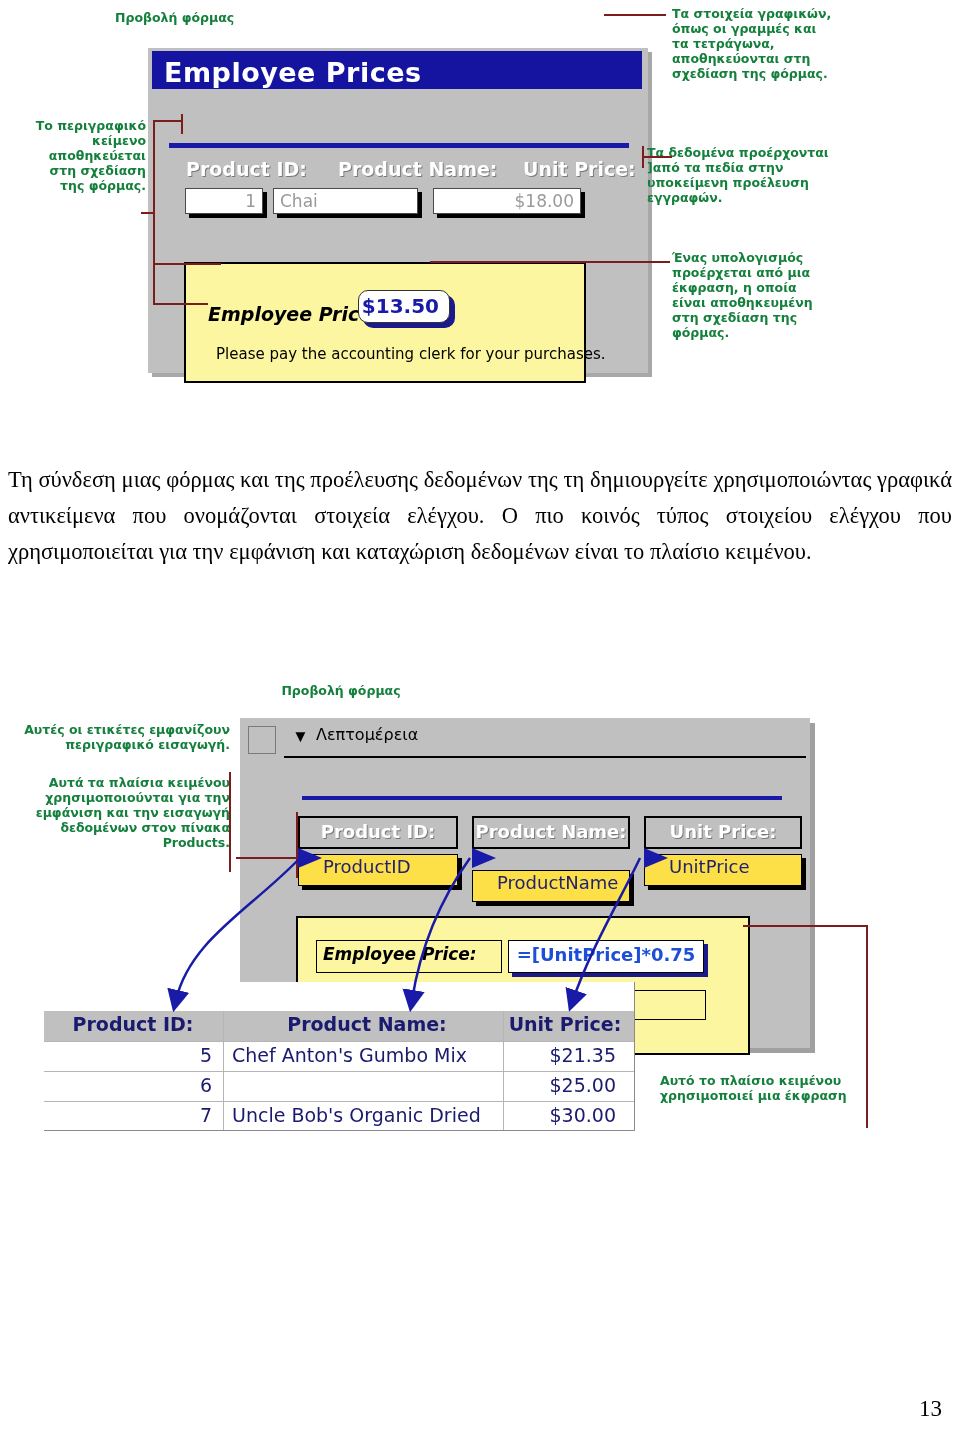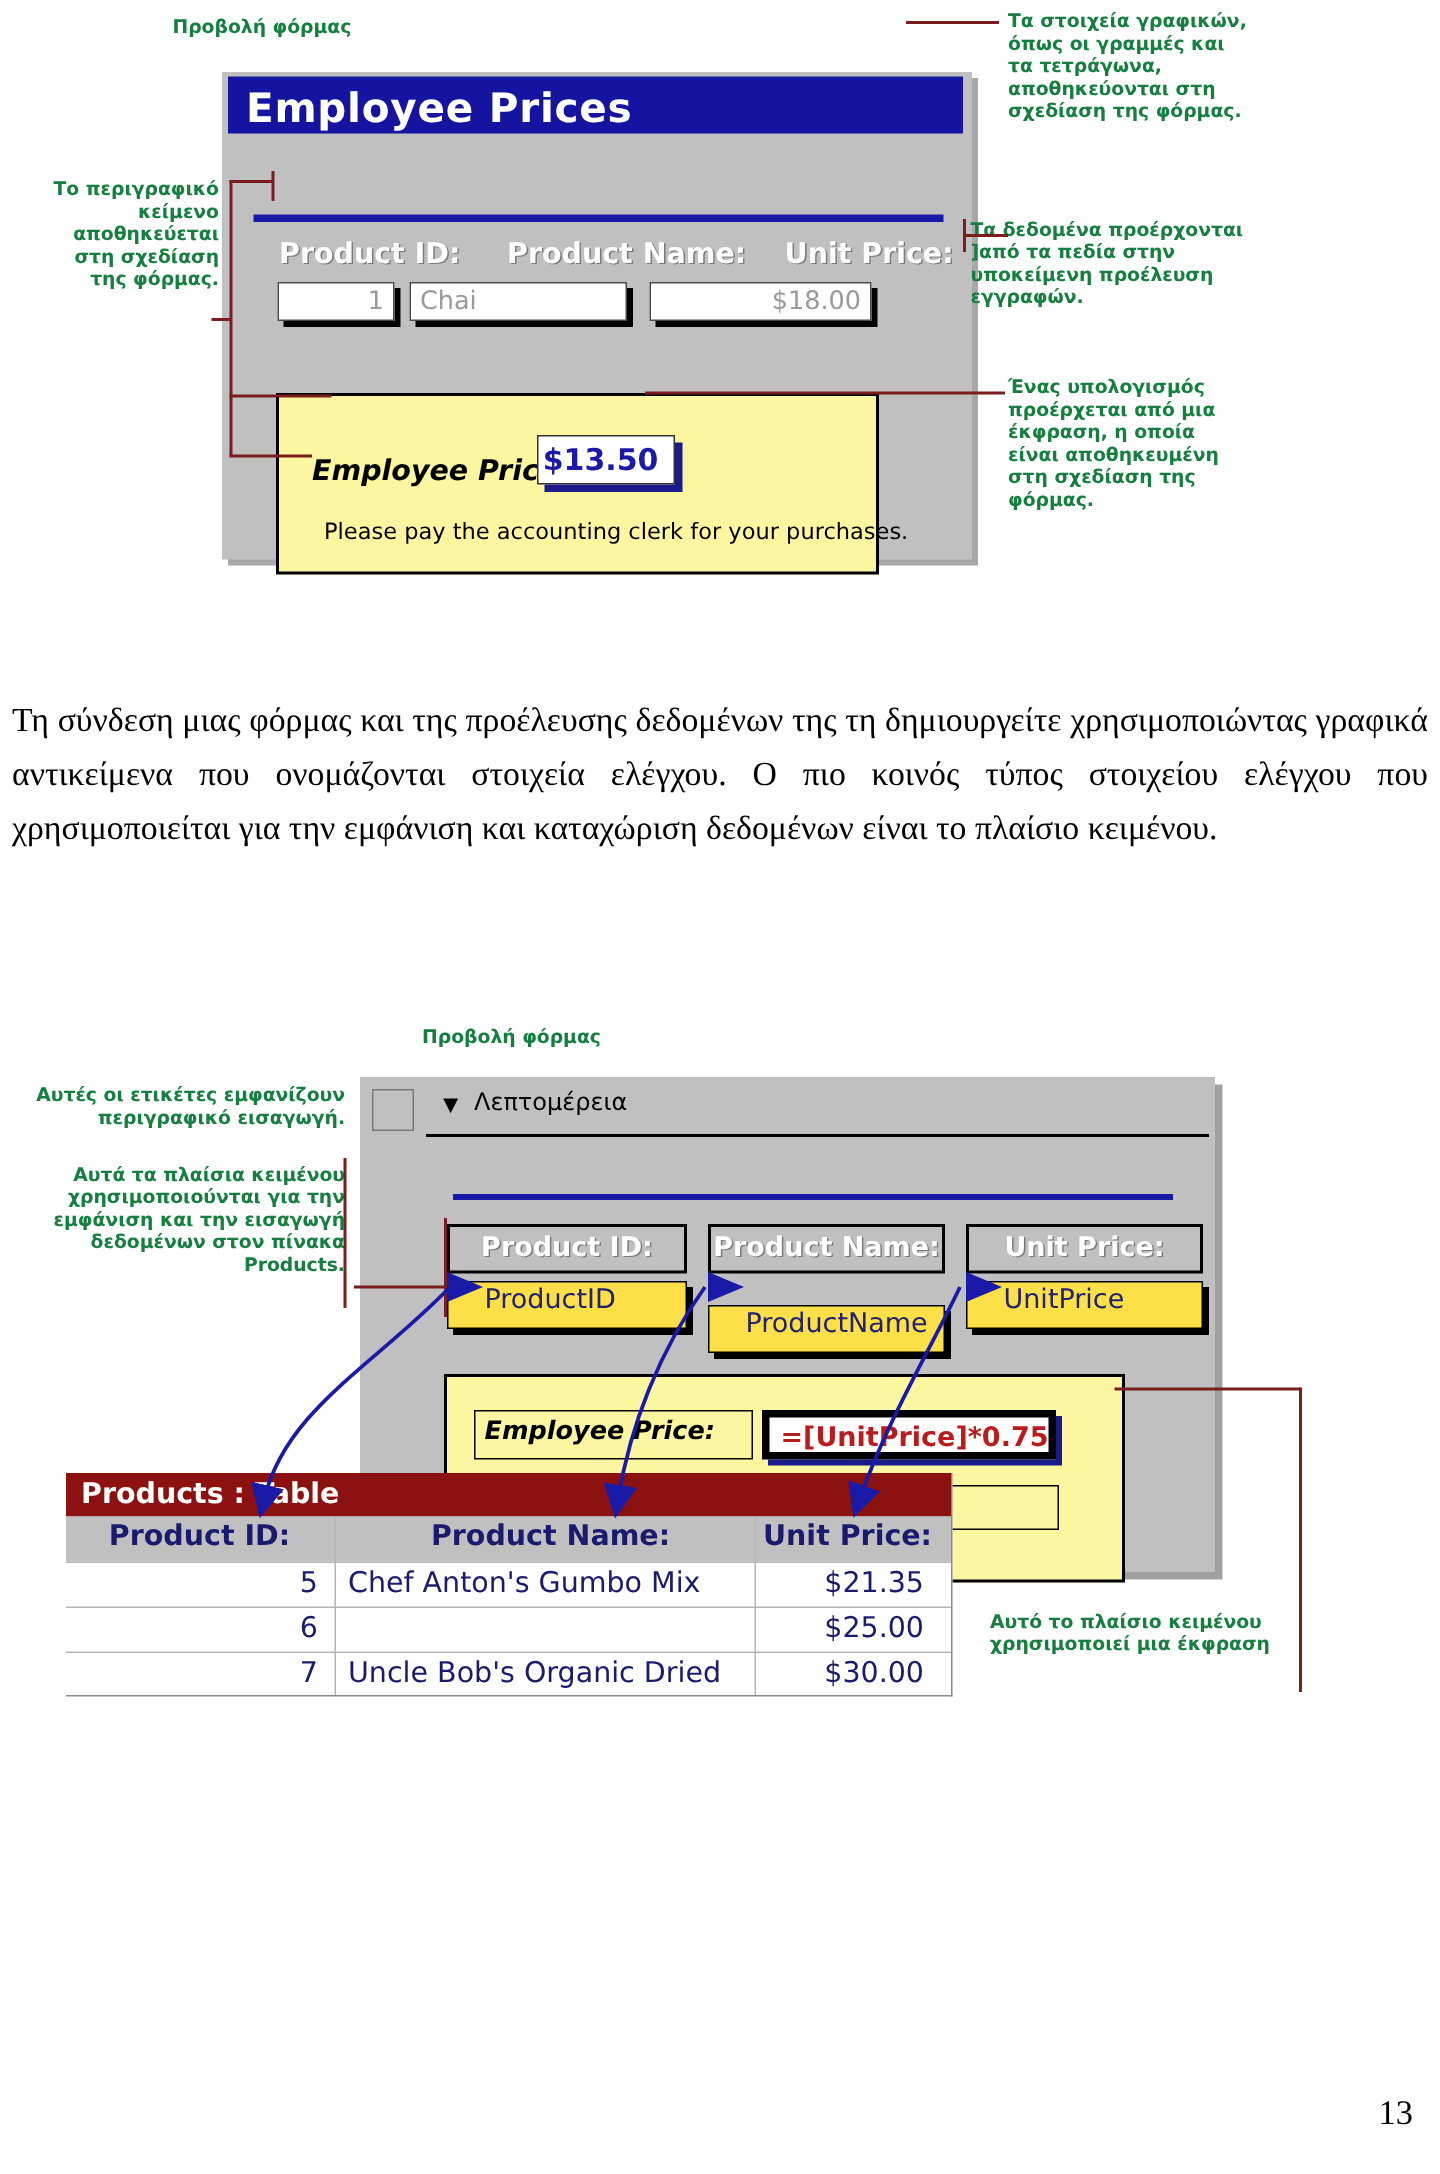--- a/index.html
+++ b/index.html
@@ -139,24 +139,24 @@
     box-sizing:border-box;padding:1px 2px 0 24px;
     white-space:nowrap;overflow:hidden;
   }
   .emplabel2{
     position:absolute;background:transparent;border:1px solid #000;
     font-family:"DejaVu Sans", sans-serif;font-style:italic;font-weight:bold;
     font-size:17px;color:#000;box-sizing:border-box;padding:3px 0 0 6px;
     white-space:nowrap;overflow:hidden;
   }
   .exprbox{
-    position:absolute;background:#ffffff;border:5px solid #000000;
+    position:absolute;background:#ffffff;border:1px solid #000000;
     box-shadow:4px 4px 0 0 #1a1a8c;
-    color:#b91c1c;font-family:"DejaVu Sans", sans-serif;font-weight:bold;
-    font-size:18px;text-align:right;box-sizing:border-box;padding-top:3px;
+    color:#1d4ed8;font-family:"DejaVu Sans", sans-serif;font-weight:bold;
+    font-size:18px;text-align:center;box-sizing:border-box;padding-top:3px;
     white-space:nowrap;overflow:hidden;
   }
   .notebox2{
     position:absolute;border:1px solid #000;background:transparent;
     font-family:"DejaVu Sans", sans-serif;font-size:14px;color:#000;
     box-sizing:border-box;padding:2px 0 0 4px;white-space:nowrap;overflow:hidden;
   }
 
   
   #prodtable{
@@ -213,21 +213,21 @@
   <div class="fldlabel" style="left:38px;top:110px;">Product ID:</div>
   <div class="fldlabel" style="left:190px;top:110px;">Product Name:</div>
   <div class="fldlabel" style="left:375px;top:110px;">Unit Price:</div>
 
   <div class="txtbox r" style="left:37px;top:140px;width:78px;height:26px;">1</div>
   <div class="txtbox" style="left:125px;top:140px;width:145px;height:26px;">Chai</div>
   <div class="txtbox r" style="left:285px;top:140px;width:148px;height:26px;">$18.00</div>
 
   <div class="yellowbox" style="left:36px;top:214px;width:398px;height:117px;"></div>
   <div class="emplabel" style="left:60px;top:255px;">Employee Price:</div>
-  <div class="calcbox" style="left:210px;top:242px;width:92px;height:33px;">$13.50</div>
+  <div class="calcbox" style="left:210px;top:242px;width:92px;height:33px;border-radius:10px;">$13.50</div>
   <div class="notetext" style="left:68px;top:297px;">Please pay the accounting clerk for your purchases.</div>
 </div>
 
 <div class="anno right" style="left:6px;top:118px;width:140px;">Το περιγραφικό
 κείμενο
 αποθηκεύεται
 στη σχεδίαση
 της φόρμας.</div>
 <div class="rline vl" style="left:153px;top:120px;height:184px;"></div>
 <div class="rline hl" style="left:153px;top:120px;width:29px;"></div>
@@ -294,23 +294,20 @@
 
 <div class="rline vl" style="left:296px;top:812px;height:36px;"></div>
 <div class="rline vl" style="left:296px;top:846px;height:32px;"></div>
 <div class="rline hl" style="left:236px;top:857px;width:62px;"></div>
 <div class="rline vl" style="left:229px;top:772px;height:100px;"></div>
 <div class="rline hl" style="left:743px;top:925px;width:124px;"></div>
 <div class="rline vl" style="left:866px;top:925px;height:148px;"></div>
 <div class="rline vl" style="left:866px;top:1070px;height:58px;"></div>
 
 <div class="fig" id="prodtable">
-  <div class="tbar">
-    <span>Products : Table</span>
-  </div>
   <div class="thead">
     <div class="cid" style="text-align:center;padding-right:0;">Product ID:</div>
     <div class="cname" style="text-align:center;">Product Name:</div>
     <div class="cprice" style="text-align:center;padding-right:0;">Unit Price:</div>
   </div>
   <div class="vsep" style="left:179px;"></div>
   <div class="vsep" style="left:459px;"></div>
 
   <div class="trow" style="top:59px;">
     <div class="cid">5</div>

